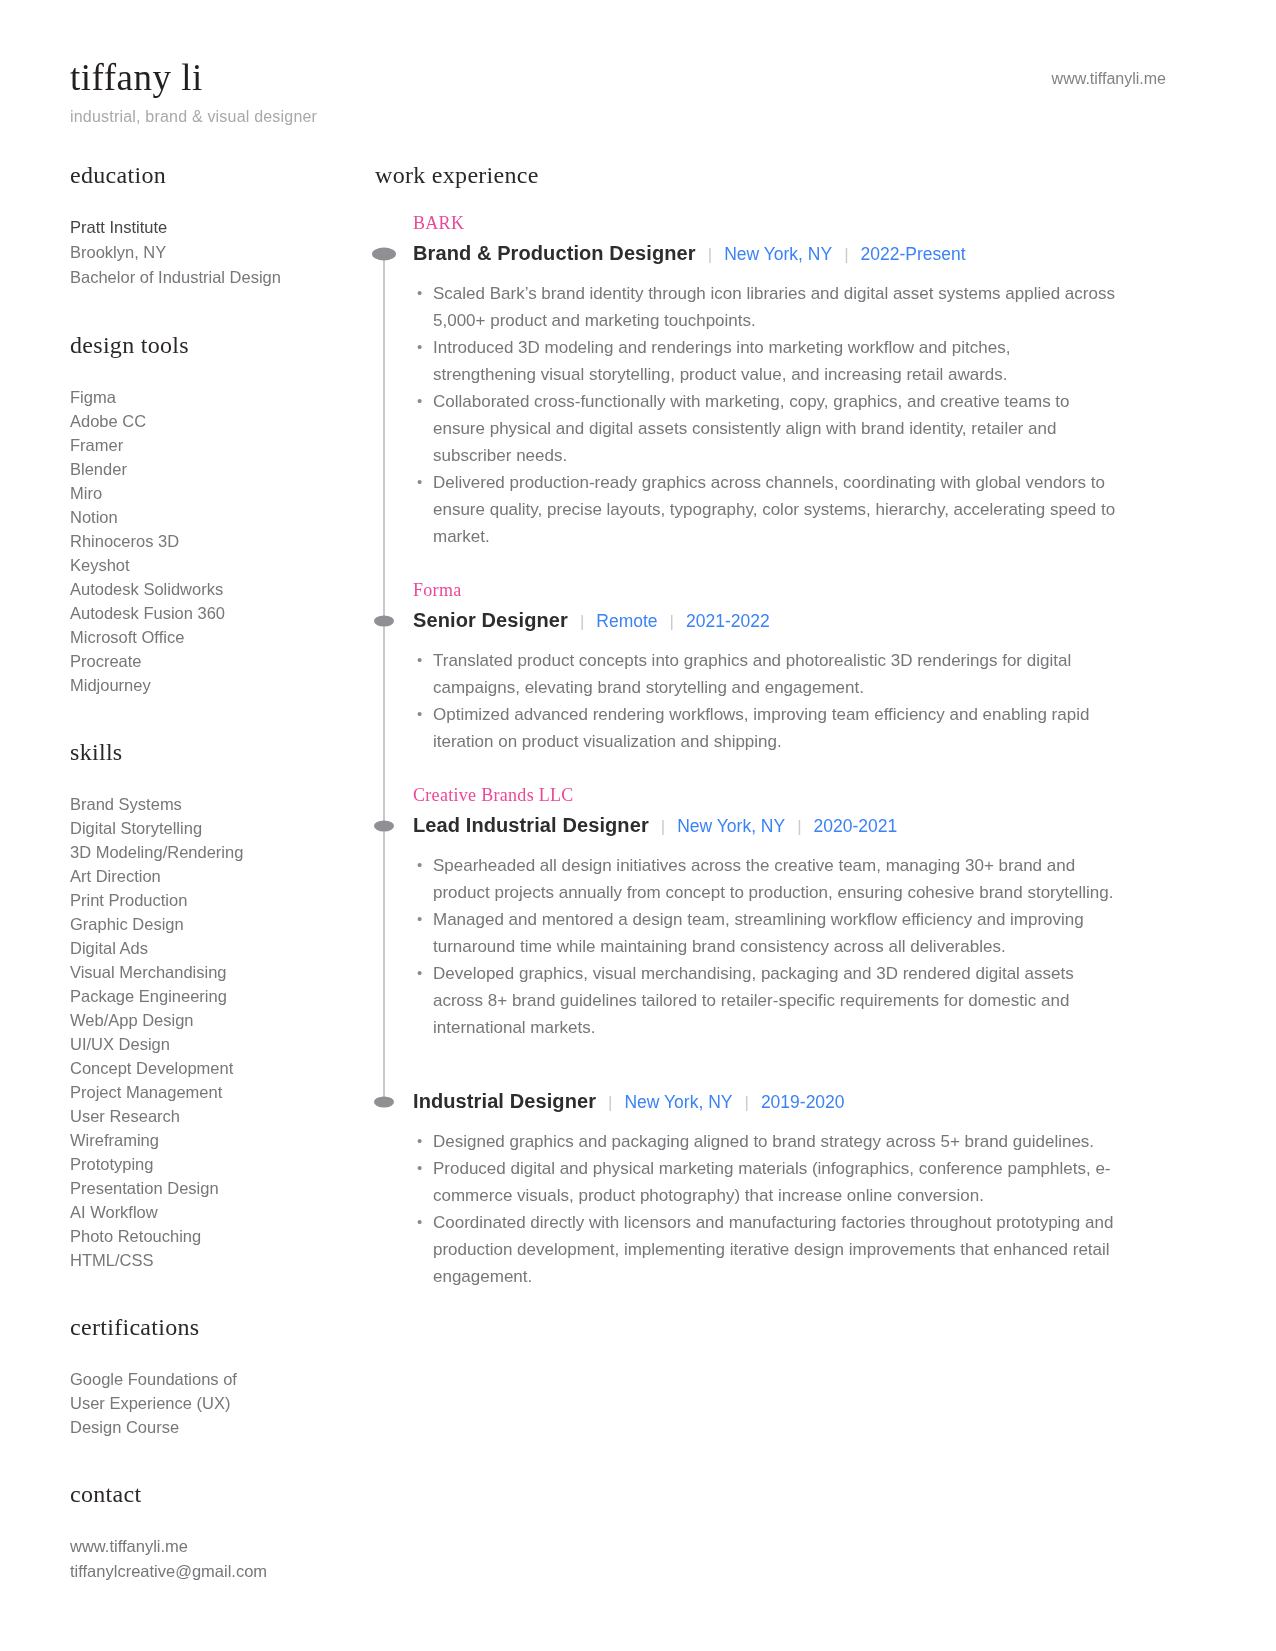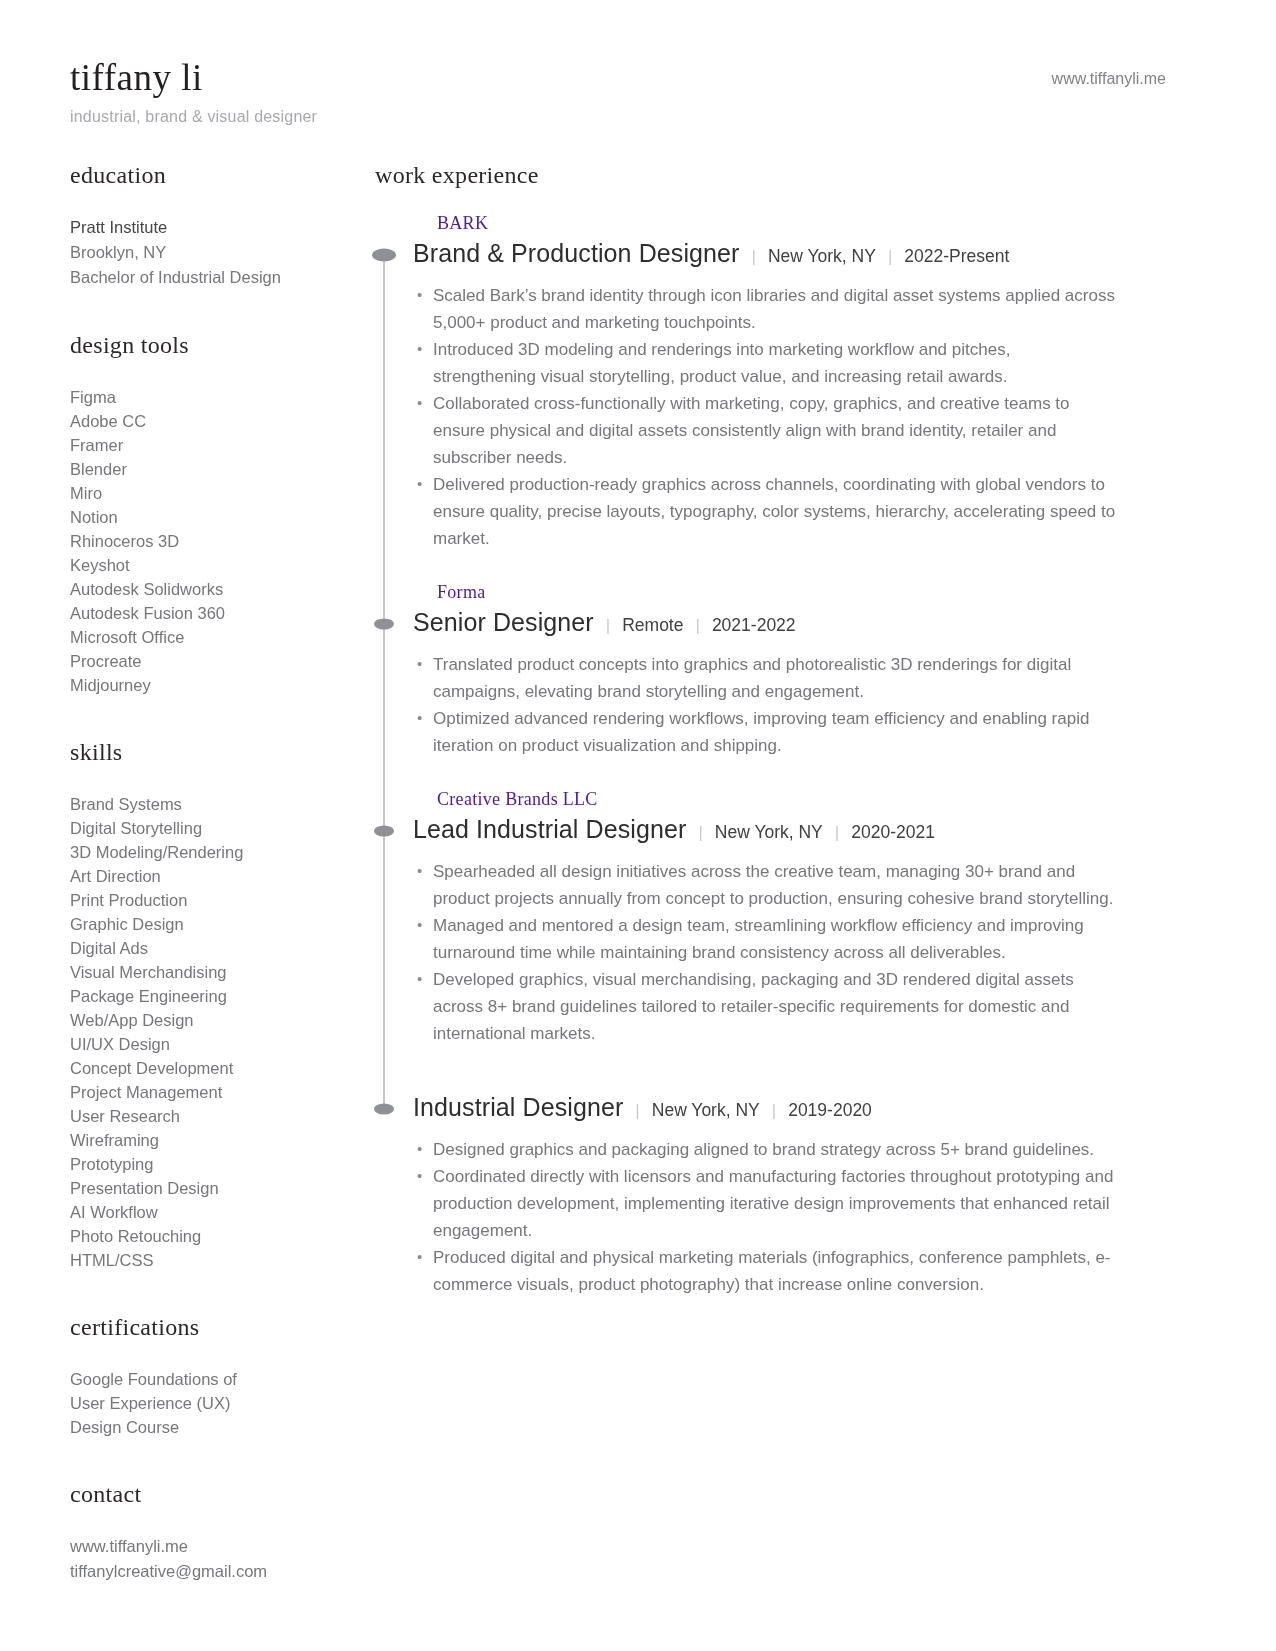--- a/index.html
+++ b/index.html
@@ -50,31 +50,31 @@
   .job::before {
     content:''; position:absolute; left:8px; top:0; bottom:0;
     width:2px; background:#c7c8ca;
   }
   .job:first-child::before { top:43px; }
   .job.no-company { padding-top:46px; }
   .job:last-child::before { bottom:auto; height:61px; }
 
   .company {
     font-family:"Liberation Serif", serif;
-    font-size:18px; color:#4c1d95; margin-bottom:5px; letter-spacing:0.3px;margin-left:24px;
+    font-size:18px; color:#ec4899; margin-bottom:5px; letter-spacing:0.3px;
   }
   .role-row { position:relative; display:flex; align-items:baseline; line-height:28px; }
   .timeline-dot {
     position:absolute; left:-39px; top:50%; transform:translateY(-50%);
     width:20px; height:11px; border-radius:50%; background:#8e9093;
   }
   .timeline-dot.big { width:24px; height:13px; left:-41px; }
-  .role { font-size:25px; font-weight:400; color:#2d2d2f; letter-spacing:0.1px; }
+  .role { font-size:20px; font-weight:700; color:#2d2d2f; letter-spacing:0.1px; }
   .sep { color:#c9cacc; margin:0 12px; font-size:17px; }
-  .meta { color:#404040; font-size:17.5px; }
+  .meta { color:#3b82f6; font-size:17.5px; }
 
   .bullets { list-style:none; margin-top:11px; max-width:705px; }
   .bullets li {
     position:relative; padding-left:20px;
     font-size:17px; line-height:27px; color:#76777a;
   }
   .bullets li::before {
     content:'\2022';
     position:absolute; left:4px; top:-1px;
     color:#8a8c8f; font-size:15px;
@@ -222,22 +222,22 @@
           <div class="role-row">
             <span class="timeline-dot"></span>
             <span class="role">Industrial Designer</span>
             <span class="sep">|</span>
             <span class="meta">New York, NY</span>
             <span class="sep">|</span>
             <span class="meta">2019-2020</span>
           </div>
           <ul class="bullets">
             <li>Designed graphics and packaging aligned to brand strategy across 5+ brand guidelines.</li>
+            <li>Produced digital and physical marketing materials (infographics, conference pamphlets, e-commerce visuals, product photography) that increase online conversion.</li>
             <li>Coordinated directly with licensors and manufacturing factories throughout prototyping and production development, implementing iterative design improvements that enhanced retail engagement.</li>
-            <li>Produced digital and physical marketing materials (infographics, conference pamphlets, e-commerce visuals, product photography) that increase online conversion.</li>
           </ul>
         </article>
 
       </div>
     </main>
 
   </div>
 </div>
 
 </body></html>

